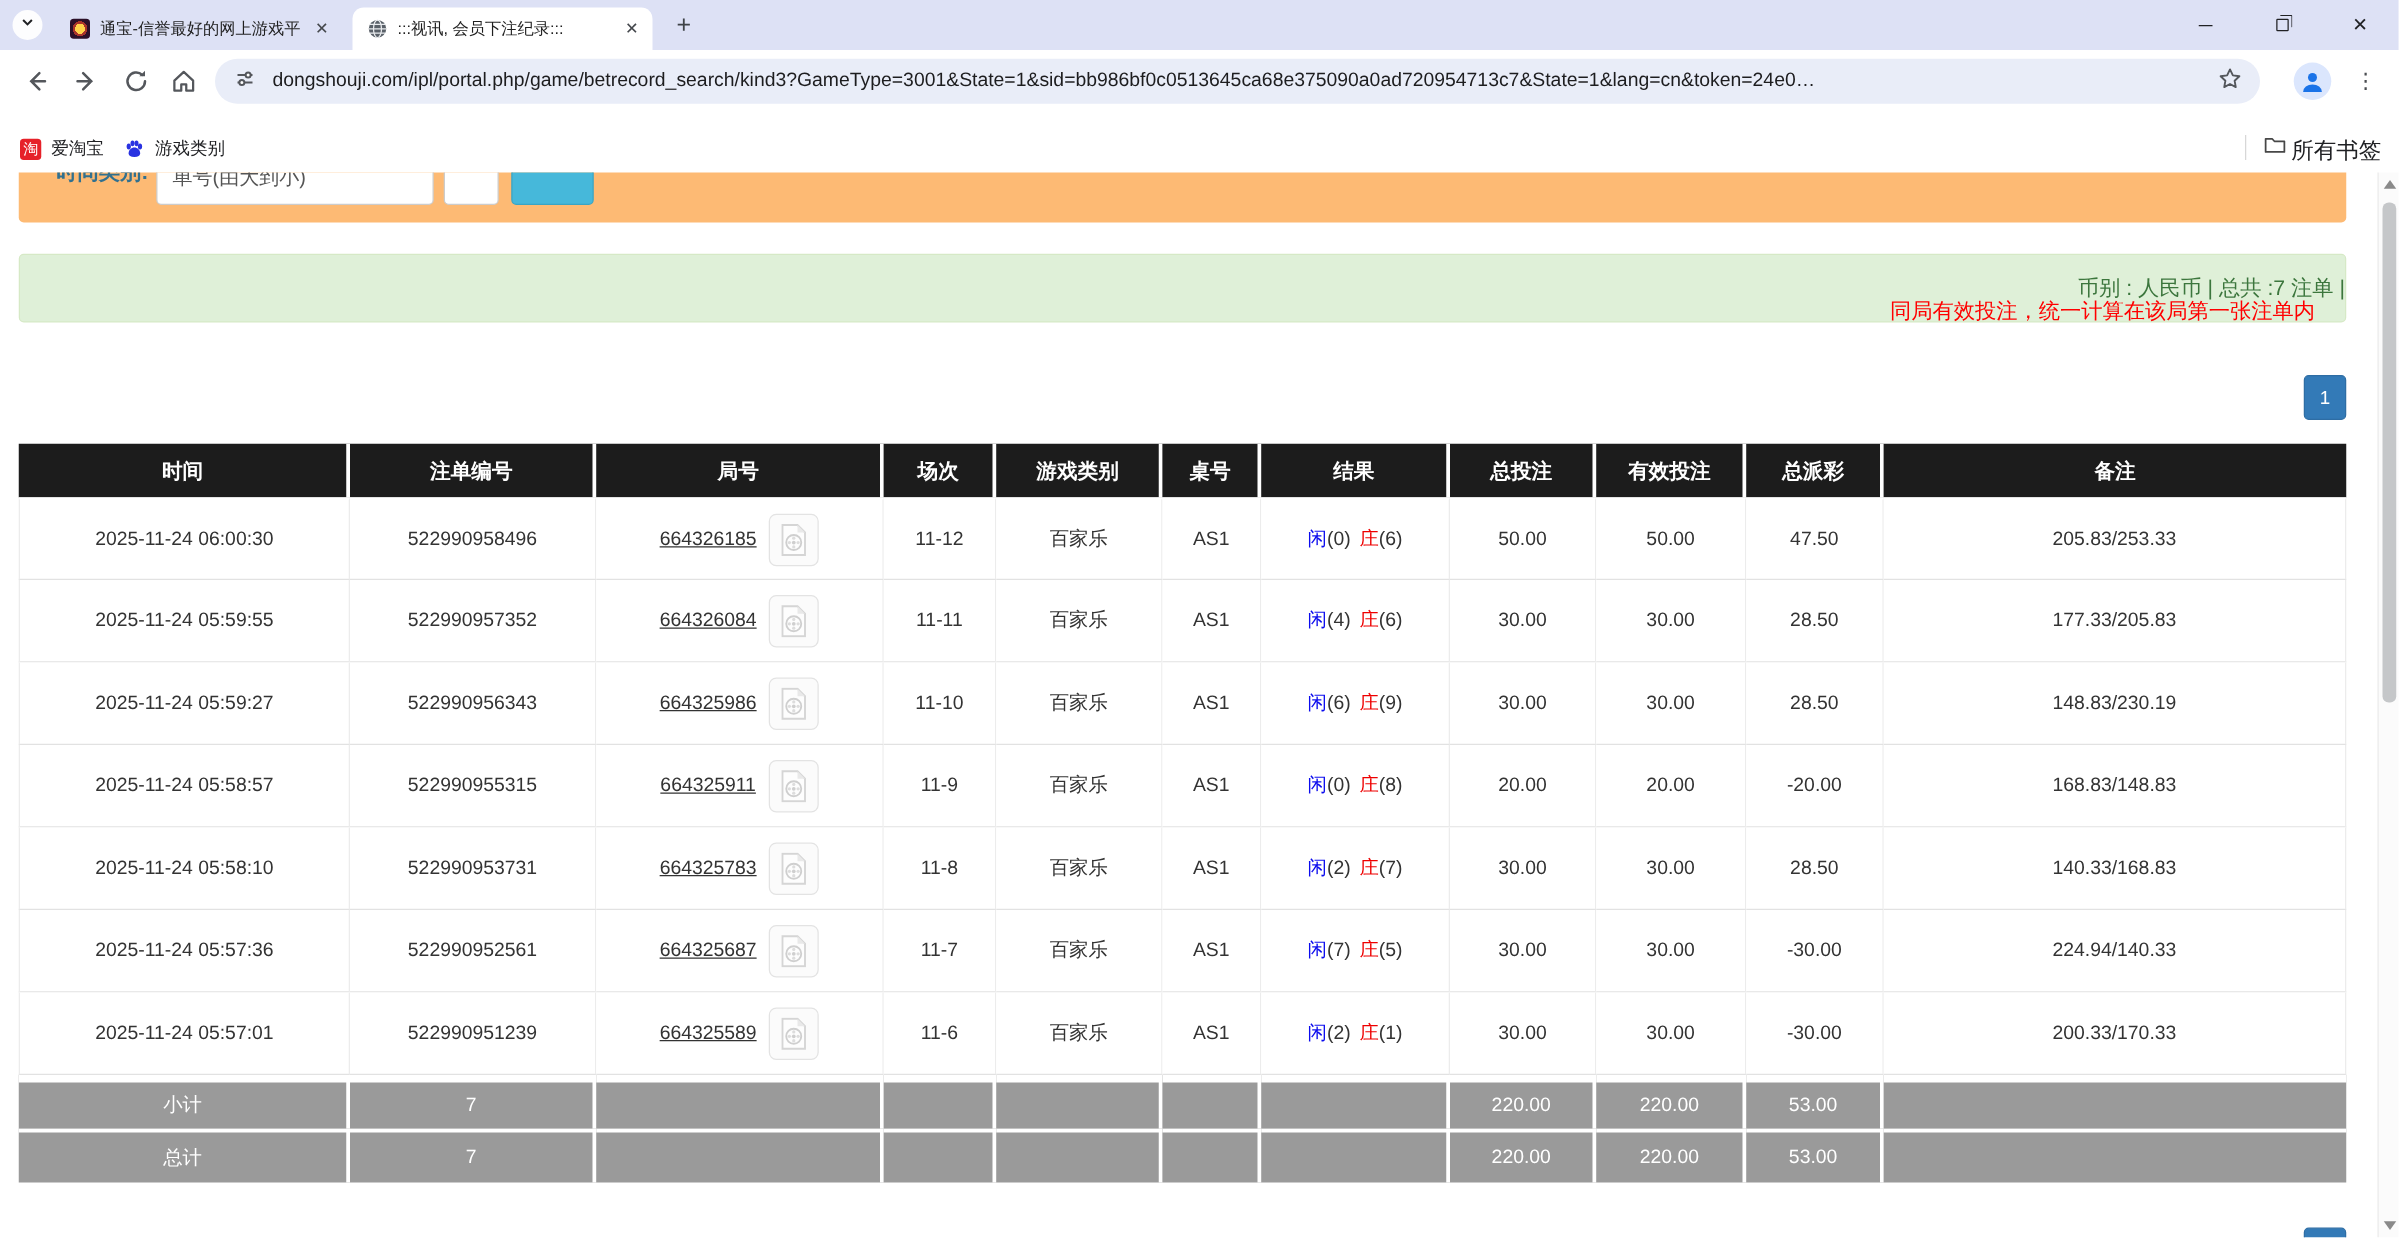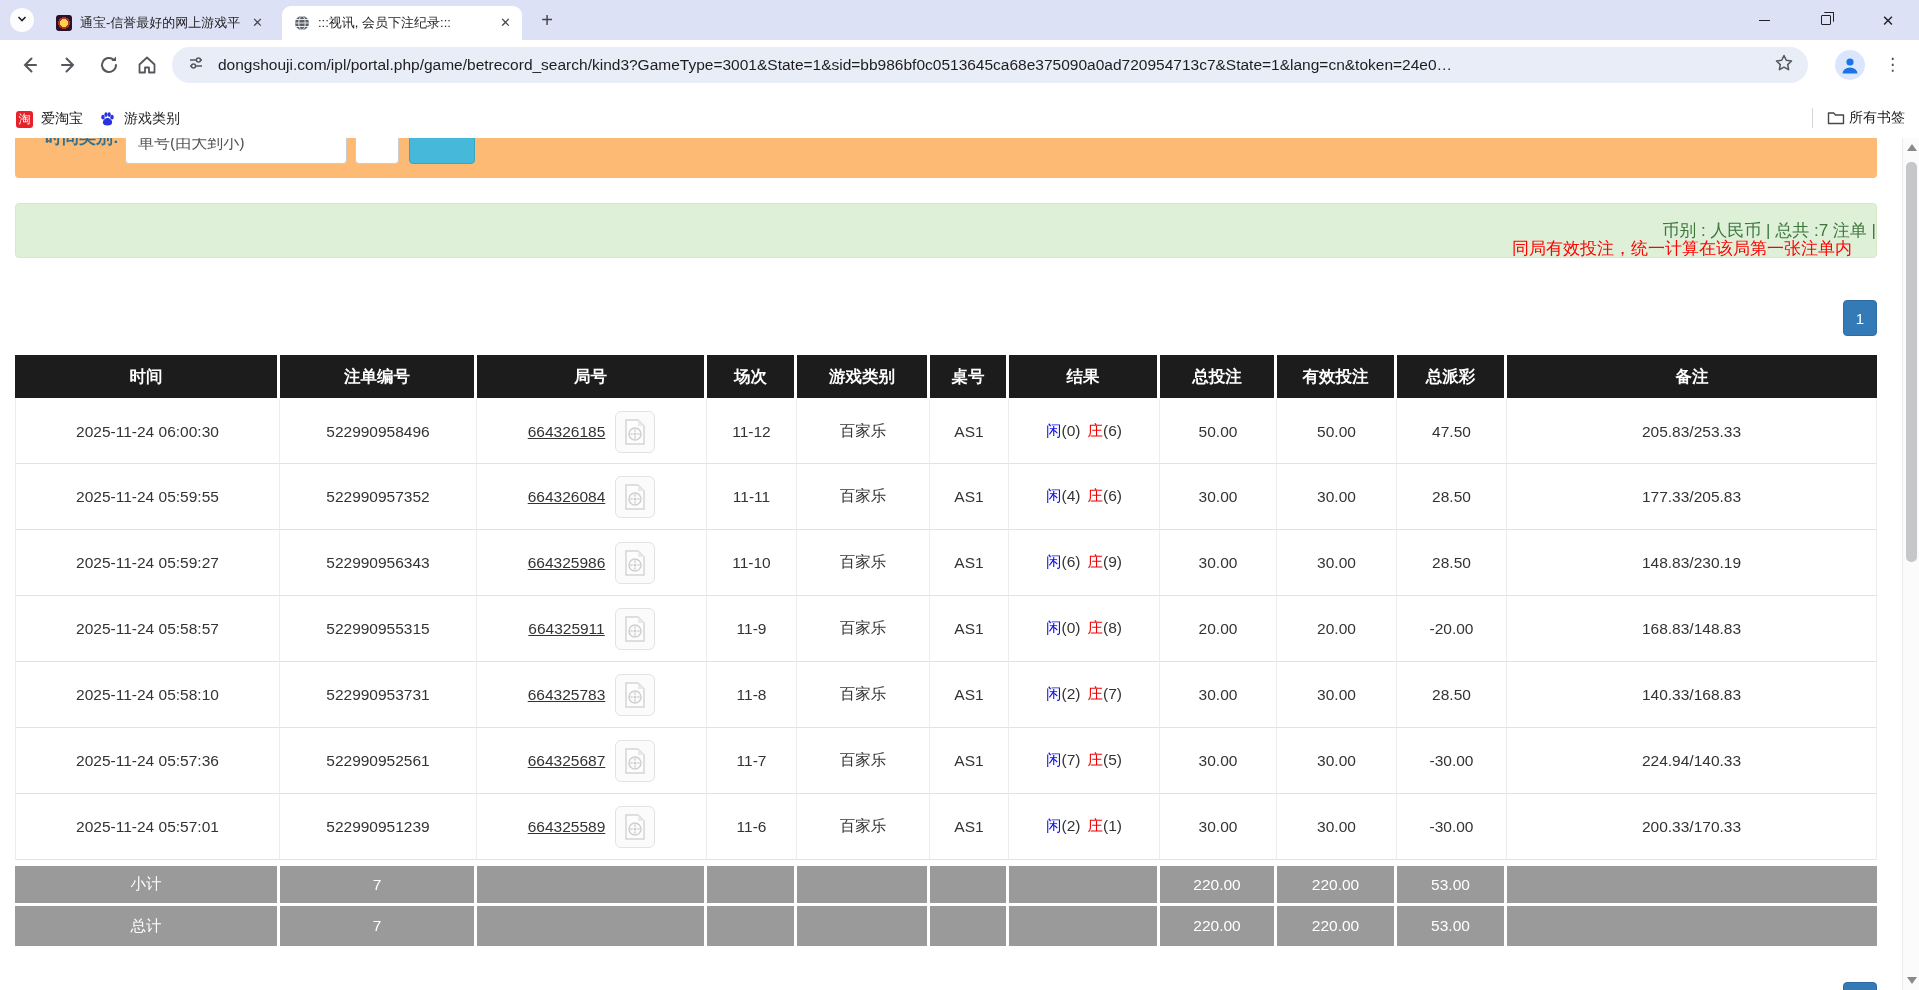--- a/index.html
+++ b/index.html
@@ -31,21 +31,21 @@
   #url-text { font-size:15.5px; color:#1d1d1f; white-space:nowrap; overflow:hidden; flex:1; }
   #urlbar .star { margin:0 14px; flex:0 0 20px; cursor:pointer; }
   #avatar { position:absolute; left:1835px; top:10px; width:30px; height:30px; border-radius:50%; background:#dbe6fd; display:flex; align-items:center; justify-content:center; cursor:pointer; }
   #menu-dots { position:absolute; left:1884px; top:9px; width:16px; height:32px; font-size:17px; color:#4a4d51; text-align:center; line-height:32px; letter-spacing:0; cursor:pointer; }
 
   
   #bookmarks { position:absolute; left:0; top:90px; width:1919px; height:48px; background:#fff; display:flex; align-items:center; }
   .bm-item { display:flex; align-items:center; gap:8px; padding:4px 8px; border-radius:6px; font-size:14px; color:#202124; cursor:pointer; margin-top:10px; }
   #bm-taobao { margin-left:8px; }
   .taobao-ic { width:17px; height:17px; background:#e62129; border-radius:3px; color:#fff; font-size:12px; line-height:17px; text-align:center; }
-  #bm-right { position:absolute; right:14px; top:18px; display:flex; align-items:center; gap:4px; font-size:14px; color:#202124; cursor:pointer; }
+  #bm-right { position:absolute; right:14px; top:18px; display:flex; align-items:flex-start; gap:4px; font-size:18px; color:#202124; cursor:pointer; }
   .bm-divider { width:1px; height:20px; background:#d7d7d7; margin-right:10px; }
 
   
   #page { position:absolute; left:0; top:138px; width:1902px; height:852px; background:#fff; overflow:hidden; }
 
   
   #filter-panel { position:absolute; left:15px; top:-20px; width:1862px; height:60px; background:#fdba74; border-radius:4px; }
   #filter-label { position:absolute; left:30px; top:8px; font-size:17px; font-weight:bold; color:#31708f; }
   #filter-select { position:absolute; left:110px; top:4px; width:222px; height:42px; background:#fff; border:1px solid #ccc; border-radius:4px; font-size:16px; color:#555; padding-left:12px; line-height:40px; cursor:pointer; }
   #filter-spin { position:absolute; left:340px; top:4px; width:44px; height:42px; background:#fff; border:1px solid #ccc; border-radius:4px; cursor:pointer; }

